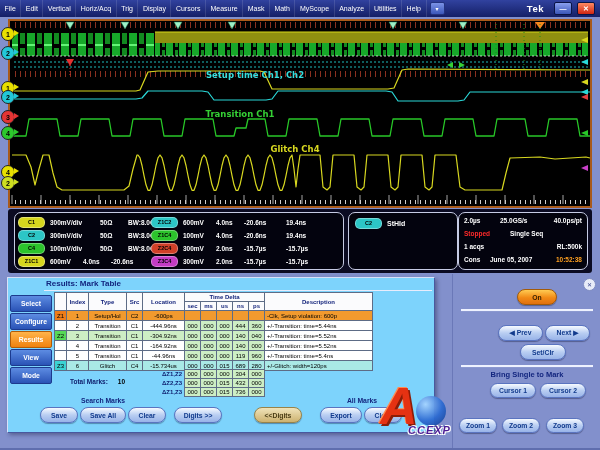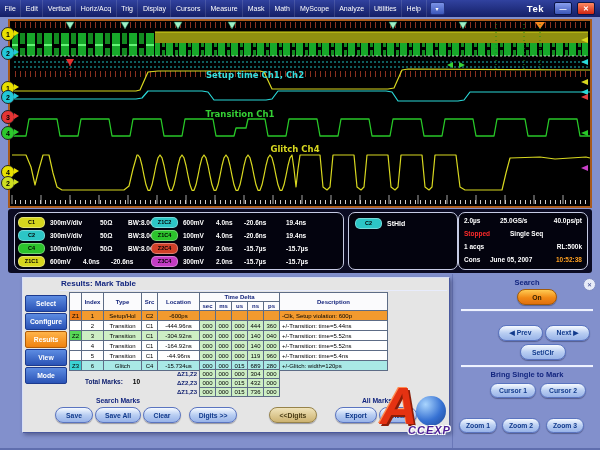--- a/index.html
+++ b/index.html
@@ -37,21 +37,21 @@
   .badge{display:inline-block;width:25px;height:9px;line-height:9px;border-radius:5px;margin-right:5px;
          text-align:center;color:#000;font-size:5.5px;font-weight:bold;border:1px solid rgba(255,255,255,.35);}
   .r-ch .c0{width:50px;} .r-ch .c1{width:28px;} .r-ch .c2{width:46px;}
   .r-z  .c0{width:33px;} .r-z  .c1{width:28px;} .r-z  .c2{width:42px;} .r-z .c3{width:34px;}
   #sthld-row{position:absolute;left:6px;top:5px;display:flex;align-items:center;color:#fff;font-size:7px;font-weight:bold;}
   #rbox3 .tl{position:absolute;left:5px;right:5px;display:flex;color:#fff;font-size:6.5px;font-weight:bold;white-space:nowrap;}
   .sp36{width:36px;} .sp46{width:46px;} .sp26{width:26px;}
   .right{margin-left:auto;}
   .red{color:#ff2a2a;} .orange{color:#ffa020;}
   
-  #dialog{position:absolute;left:22px;top:277px;width:426px;height:154px;background:#e5e5e5;
+  #dialog{position:absolute;left:7px;top:277px;width:426px;height:154px;background:#7dd3fc;
           border:1px solid #d8e0f8;border-right-color:#49589e;border-bottom-color:#49589e;
           box-shadow:2px 2px 4px rgba(10,10,40,.35);z-index:3;}
   #dlg-title{position:absolute;left:38px;top:1px;font-size:8px;font-weight:bold;color:#13267f;}
   #dlg-rule{position:absolute;left:36px;top:12px;width:388px;height:1px;background:#e8ecfc;}
   .tab{position:absolute;left:2px;width:40px;height:15px;border-radius:2px;display:flex;align-items:center;justify-content:center;
        background:linear-gradient(#5d8ce2,#2a53b6);border:1px solid #1c3a8e;color:#fff;font-size:6.8px;font-weight:bold;}
   .tab.active{background:linear-gradient(#ffb44a,#ef820f);border-color:#b05c08;}
   #mt-holder{position:absolute;left:46px;top:14px;}
   #mt{border-collapse:collapse;background:#fff;}
   #mt th,#mt td{border:1px solid #5d6c86;font-size:6px;line-height:8px;height:9px;padding:0 1px;text-align:center;
@@ -466,21 +466,20 @@
     <div class="btn" style="left:32px;top:129px;width:36px;height:14px;">Save</div>
     <div class="btn" style="left:72px;top:129px;width:44px;height:14px;">Save All</div>
     <div class="btn" style="left:120px;top:129px;width:36px;height:14px;">Clear</div>
     <div class="btn" style="left:166px;top:129px;width:46px;height:14px;">Digits &gt;&gt;</div>
     <div class="btn tan" style="left:246px;top:129px;width:46px;height:14px;">&lt;&lt;Digits</div>
     <div class="btn" style="left:312px;top:129px;width:40px;height:14px;">Export</div>
     <div class="btn" style="left:356px;top:129px;width:36px;height:14px;">Clear</div>
   </div>
 
   <div id="rpanel">
-    <div class="plbl" style="top:4px;">Search</div>
     <div id="rp-close">✕</div>
     <div class="btn on" style="left:64px;top:15px;width:38px;height:14px;">On</div>
     <div class="pline" style="top:35px;"></div>
     <div class="btn" style="left:45px;top:51px;width:43px;height:14px;">◀ Prev</div>
     <div class="btn" style="left:92px;top:51px;width:43px;height:14px;">Next ▶</div>
     <div class="btn" style="left:67px;top:70px;width:44px;height:14px;">Set/Clr</div>
     <div class="pline" style="top:91px;"></div>
     <div class="plbl" style="top:96px;">Bring Single to Mark</div>
     <div class="btn" style="left:37px;top:109px;width:44px;height:13px;">Cursor 1</div>
     <div class="btn" style="left:87px;top:109px;width:44px;height:13px;">Cursor 2</div>

